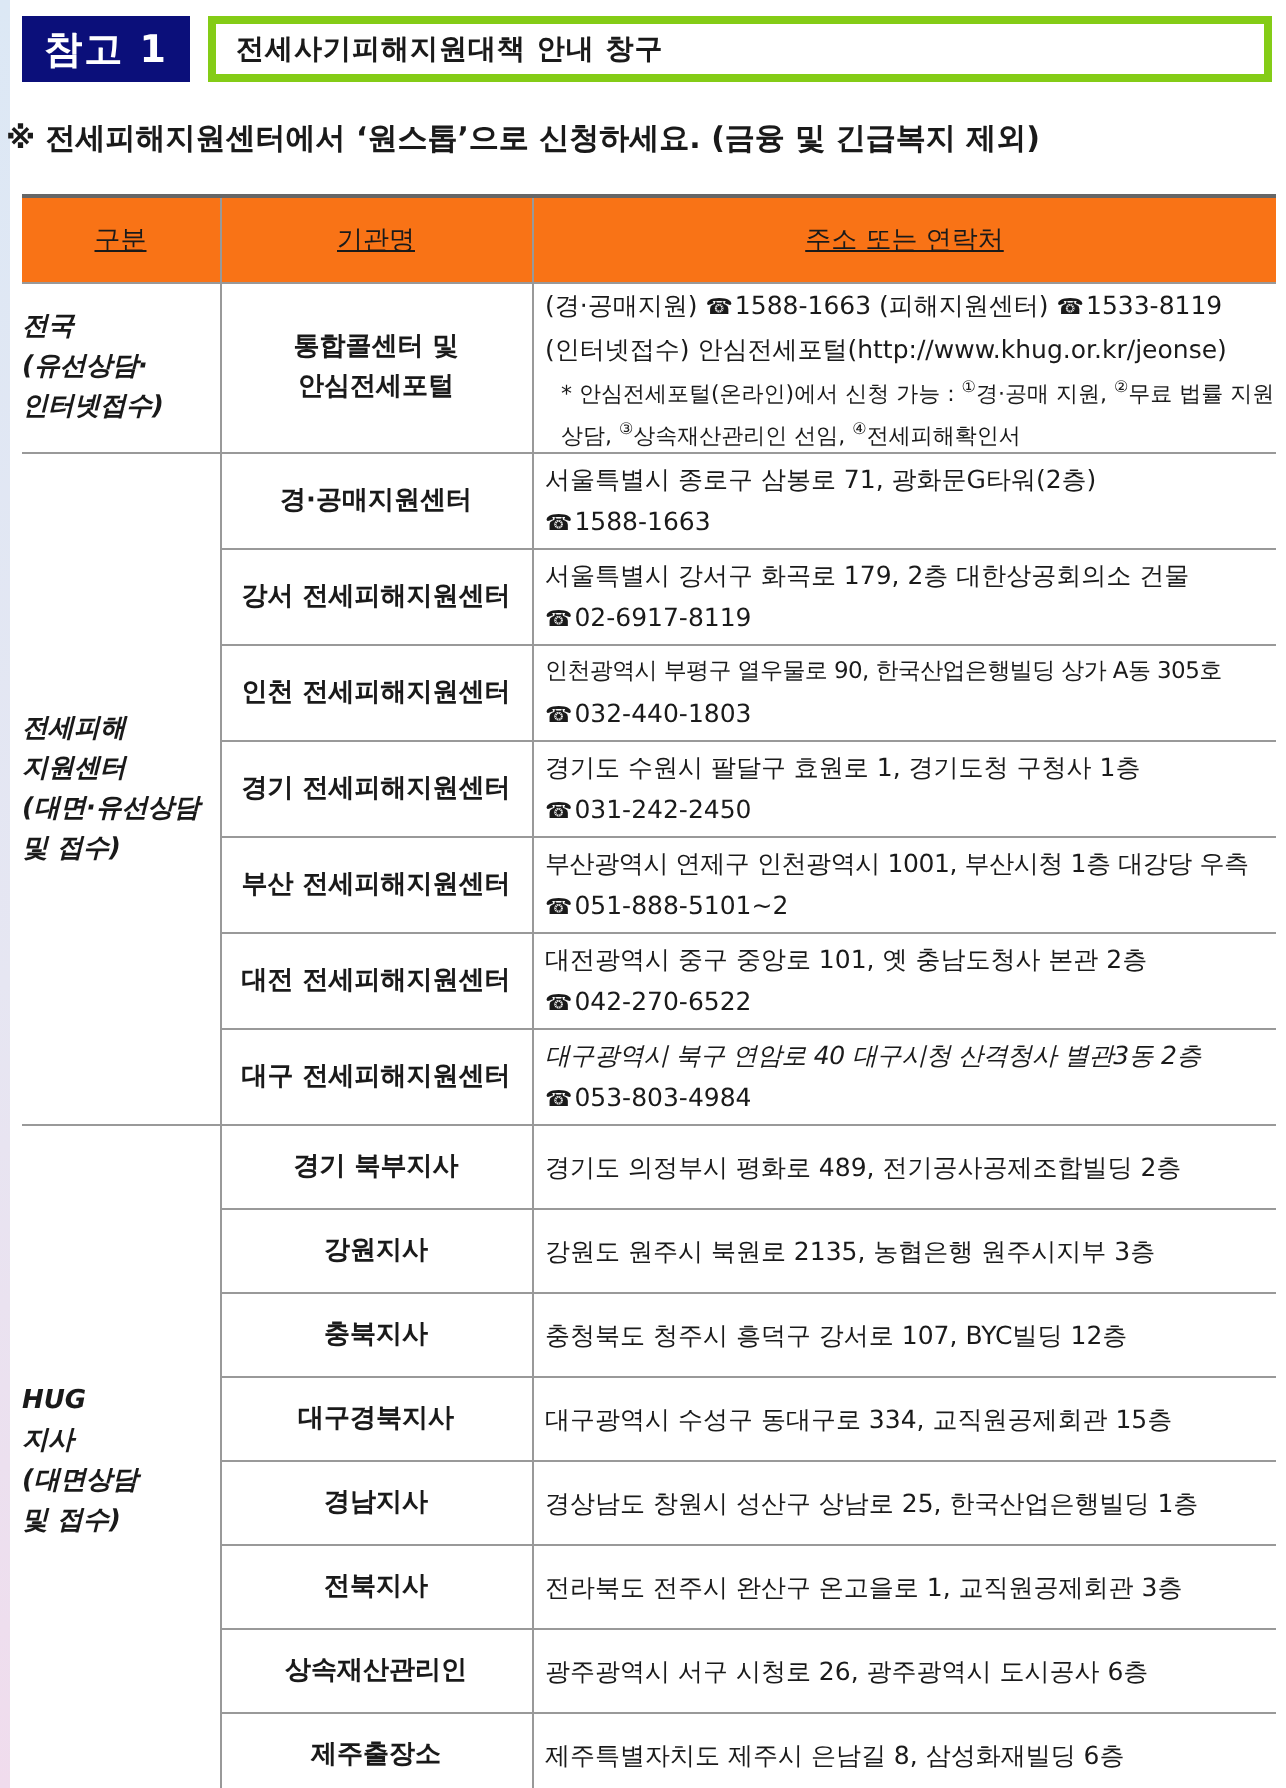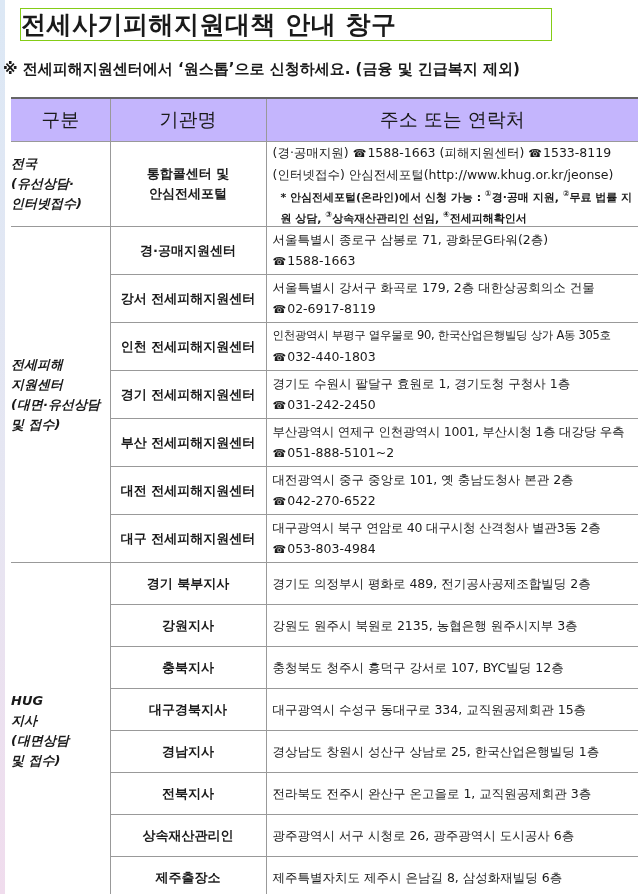--- a/index.html
+++ b/index.html
@@ -38,25 +38,26 @@
       font-size: 19px;
       width: 84px;
       display: flex;
       align-items: center;
       justify-content: center;
       letter-spacing: 1px;
     }
     .title-box {
       margin-left: 9px;
       width: 532px;
-      border: 1px solid #84cc16;
+      border: 4px solid #84cc16;
       display: flex;
       align-items: center;
-      font-weight: bold;
-      font-size: 25px;
+      padding-left: 10px;
+      font-weight: bold;
+      font-size: 14px;
       box-sizing: border-box;
       letter-spacing: 0.5px;
     }
     .notice {
       position: absolute;
       left: 3px;
       top: 60px;
       font-size: 15px;
       font-weight: bold;
       white-space: nowrap;
@@ -71,25 +72,26 @@
       font-size: 12.5px;
     }
     table.info th, table.info td {
       border: 1px solid #999;
       padding: 0;
       vertical-align: middle;
     }
     table.info tr > :first-child { border-left: none; }
     table.info tr > :last-child { border-right: none; }
     table.info thead th {
-      background: #c4b5fd;
+      background: #f97316;
       font-weight: normal;
       height: 42px;
-      font-size: 19px;
+      font-size: 13px;
       border-top: 2px solid #666;
+      text-decoration: underline;
     }
     table.info tbody tr:last-child td { border-bottom: 2px solid #666; }
     .col-cat { width: 99px; }
     .col-org { width: 156px; }
     .col-addr { width: 372px; }
     td.cat {
       text-align: left;
       font-weight: bold;
       font-size: 13px;
       line-height: 20px;
@@ -111,36 +113,36 @@
     .phone-icon {
       display: inline-block;
       font-size: 11px;
       margin-right: 1px;
     }
     .note {
       font-size: 11px;
       line-height: 17px;
       padding-left: 8px;
       white-space: normal;
-      font-weight: bold;
     }
     .note .num {
       font-size: 8px;
       vertical-align: super;
     }
     tr.row-national td { height: 80px; }
     tr.row-center td { height: 47px; }
     tr.row-hug td { height: 41px; }
   </style>
 </head>
 <body>
 
 <div class="side-strip"></div>
 
 <div class="title-row">
+  <div class="ref-badge">참고 1</div>
   <div class="title-box">전세사기피해지원대책 안내 창구</div>
 </div>
 
 <div class="notice">※ 전세피해지원센터에서 ‘원스톱’으로 신청하세요. (금융 및 긴급복지 제외)</div>
 
 <table class="info">
   <colgroup>
     <col class="col-cat">
     <col class="col-org">
     <col class="col-addr">
@@ -222,21 +224,21 @@
     <tr class="row-center">
       <td class="org">대전 전세피해지원센터</td>
       <td class="addr">
         <div>대전광역시 중구 중앙로 101, 옛 충남도청사 본관 2층</div>
         <div><span class="phone-icon">☎</span><span>042-270-6522</span></div>
       </td>
     </tr>
     <tr class="row-center">
       <td class="org">대구 전세피해지원센터</td>
       <td class="addr">
-        <div style="letter-spacing:-0.2px;">대구광역시 북구 연암로 40 대구시청 산격청사 별관3동 2층</div>
+        <div style="letter-spacing:-0.2px;font-style:italic;">대구광역시 북구 연암로 40 대구시청 산격청사 별관3동 2층</div>
         <div><span class="phone-icon">☎</span><span>053-803-4984</span></div>
       </td>
     </tr>
 
     <tr class="row-hug">
       <td class="cat" rowspan="8">
         <div>HUG</div>
         <div>지사</div>
         <div>(대면상담</div>
         <div>및 접수)</div>

